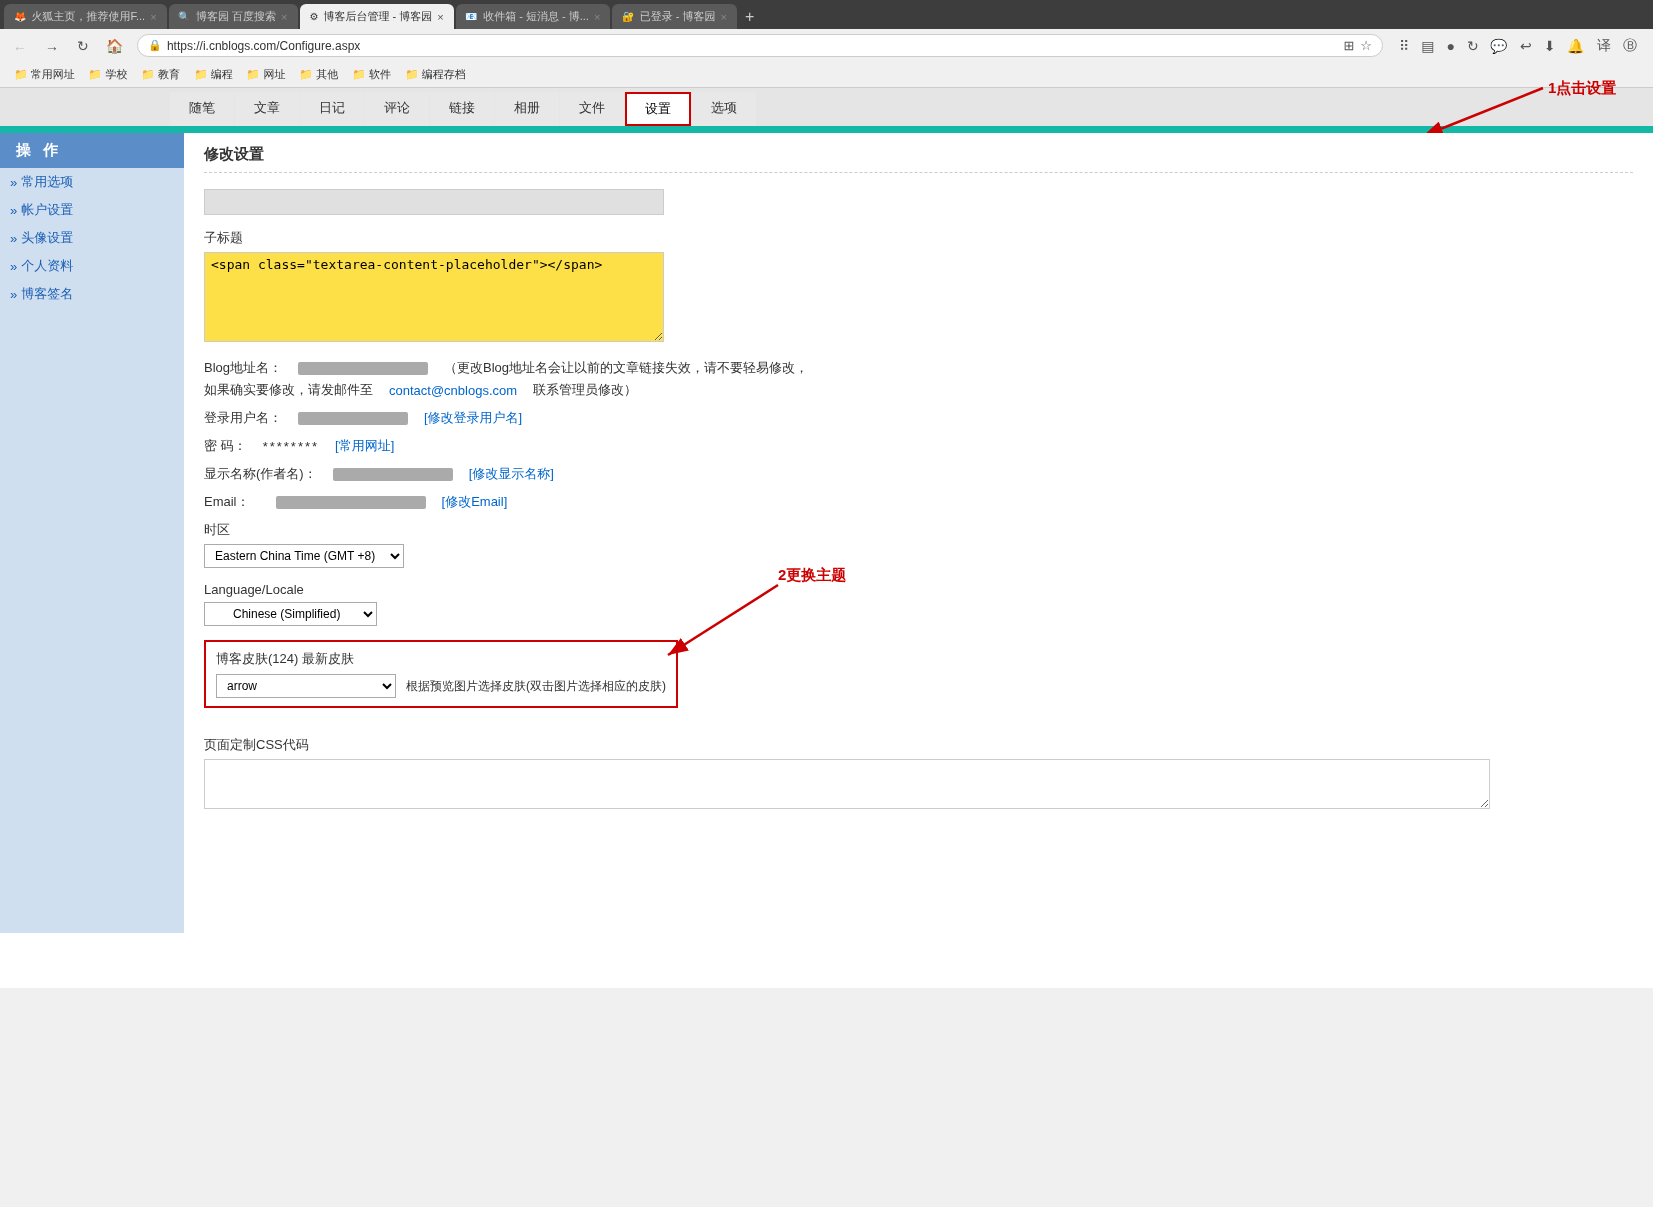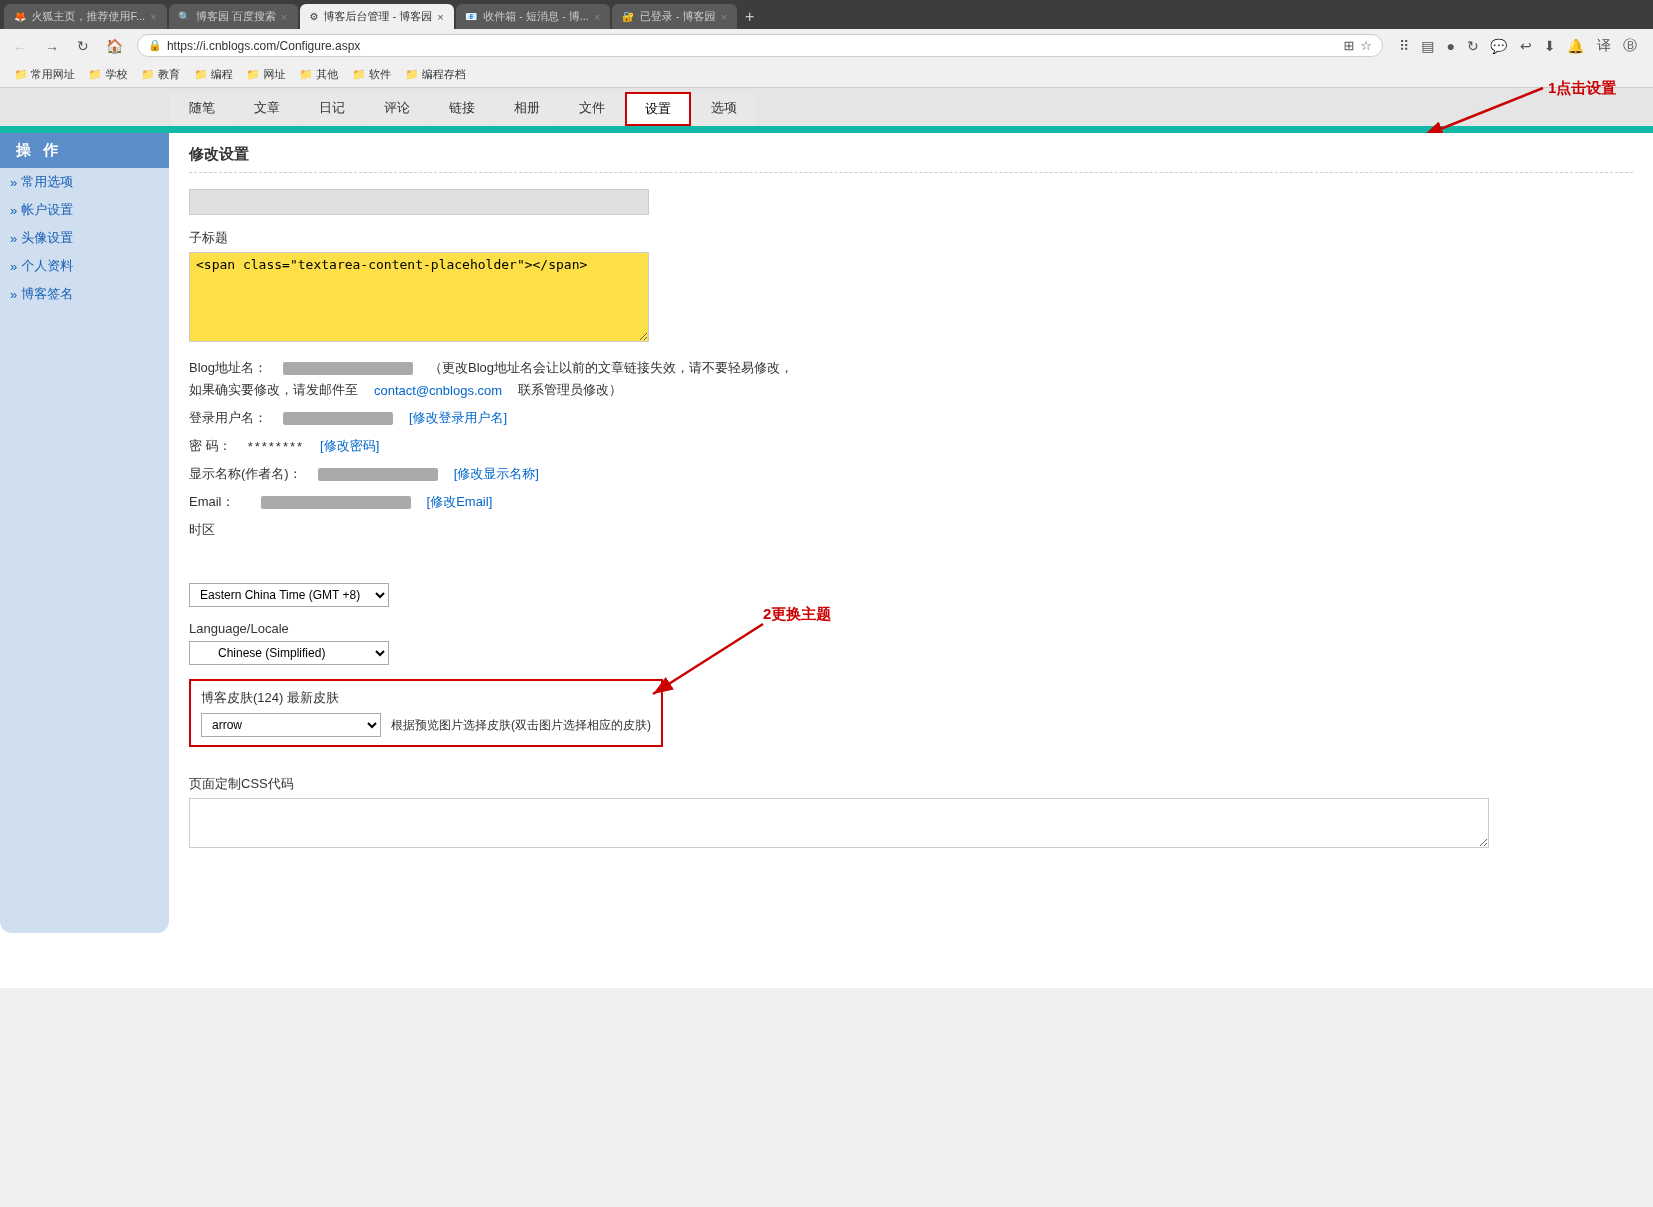--- a/index.html
+++ b/index.html
@@ -130,24 +130,23 @@
       color: #000;
     }
 
     
     .layout {
       display: flex;
       min-height: 800px;
     }
 
     .sidebar {
-      width: 169px;
+      width: 184px;
       background: #d0dff0;
       flex-shrink: 0;
-      border-radius: 12px;
     }
     .sidebar-header {
       background: #5b8dc9;
       color: white;
       font-size: 15px;
       font-weight: bold;
       padding: 8px 16px;
       letter-spacing: 4px;
     }
     .sidebar-menu { list-style: none; padding: 0; }
@@ -238,22 +237,22 @@
     }
 
     .select-row { display: flex; align-items: center; gap: 8px; margin-bottom: 10px; }
     .form-select {
       border: 1px solid #aaa;
       padding: 3px 6px;
       font-size: 12px;
       background: white;
       cursor: pointer;
     }
-    .form-select.timezone { width: 200px; margin-top: 39px; }
-    .form-select.language { width: 200px; padding-left: 24px; }
+    .form-select.timezone { width: 200px; }
+    .form-select.language { width: 173px; padding-left: 24px; }
     .form-select.skin { width: 180px; }
 
     .skin-section {
       border: 2px solid #cc0000;
       padding: 8px 10px;
       margin-bottom: 14px;
       display: inline-block;
     }
     .skin-section-title {
       font-size: 13px;
@@ -489,21 +488,21 @@
       <div class="info-row">
         <span class="label">登录用户名：</span>
         <span class="value-placeholder" style="background:#aaa; display:inline-block; width:110px; height:13px; border-radius:2px;"></span>
         <a href="#" class="link-blue">[修改登录用户名]</a>
       </div>
 
       
       <div class="info-row">
         <span class="label">密        码：</span>
         <span class="asterisk-pass">********</span>
-        <a href="#" class="link-blue">[修改密码]</a>
+        <a href="#" class="link-blue">[常用网址]</a>
       </div>
 
       
       <div class="info-row">
         <span class="label">显示名称(作者名)：</span>
         <span class="value-placeholder wide" style="background:#aaa; display:inline-block; width:120px; height:13px; border-radius:2px;"></span>
         <a href="#" class="link-blue">[修改显示名称]</a>
       </div>
 
       

